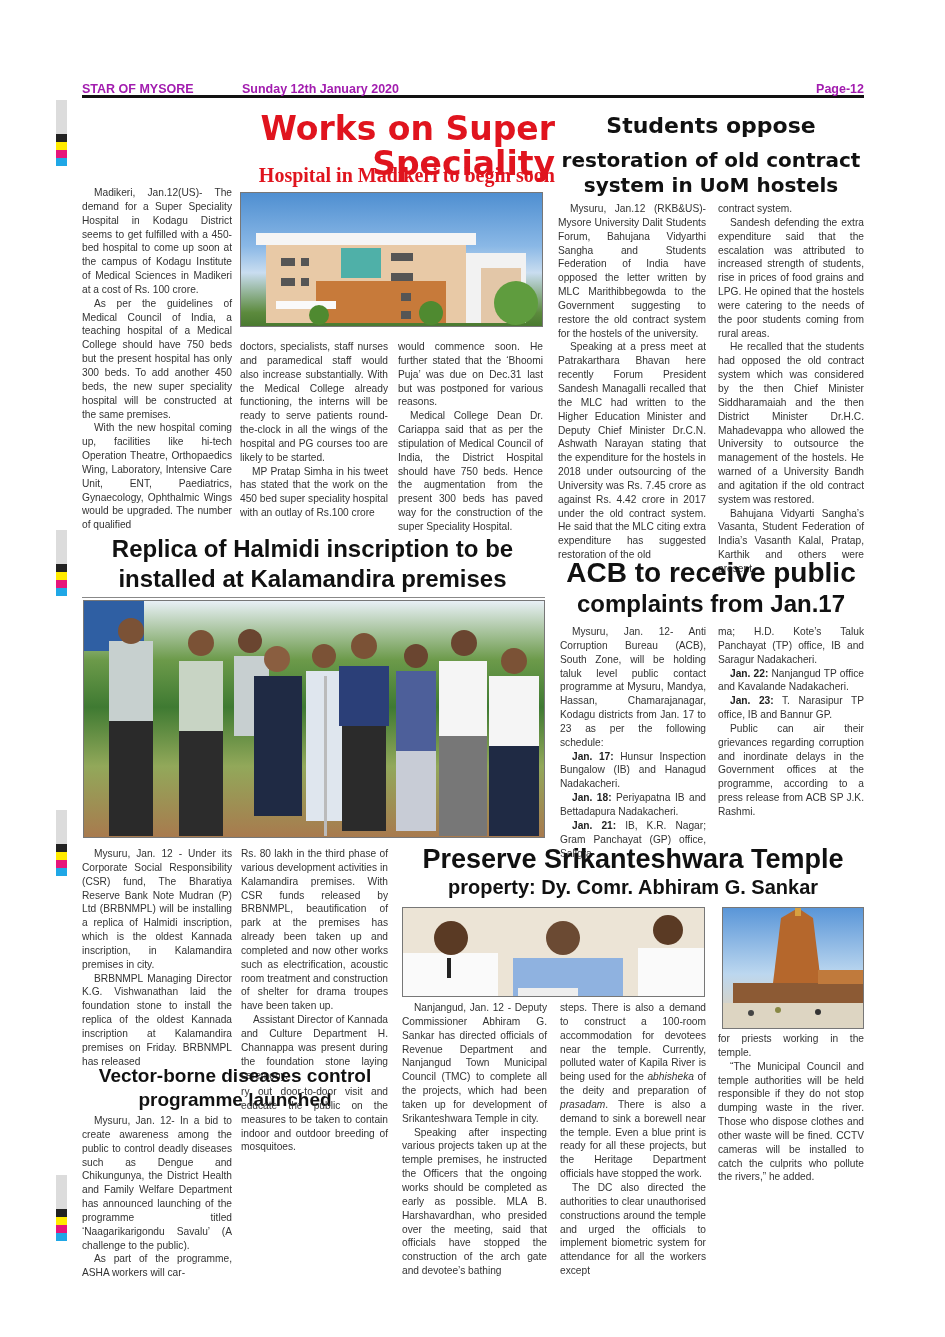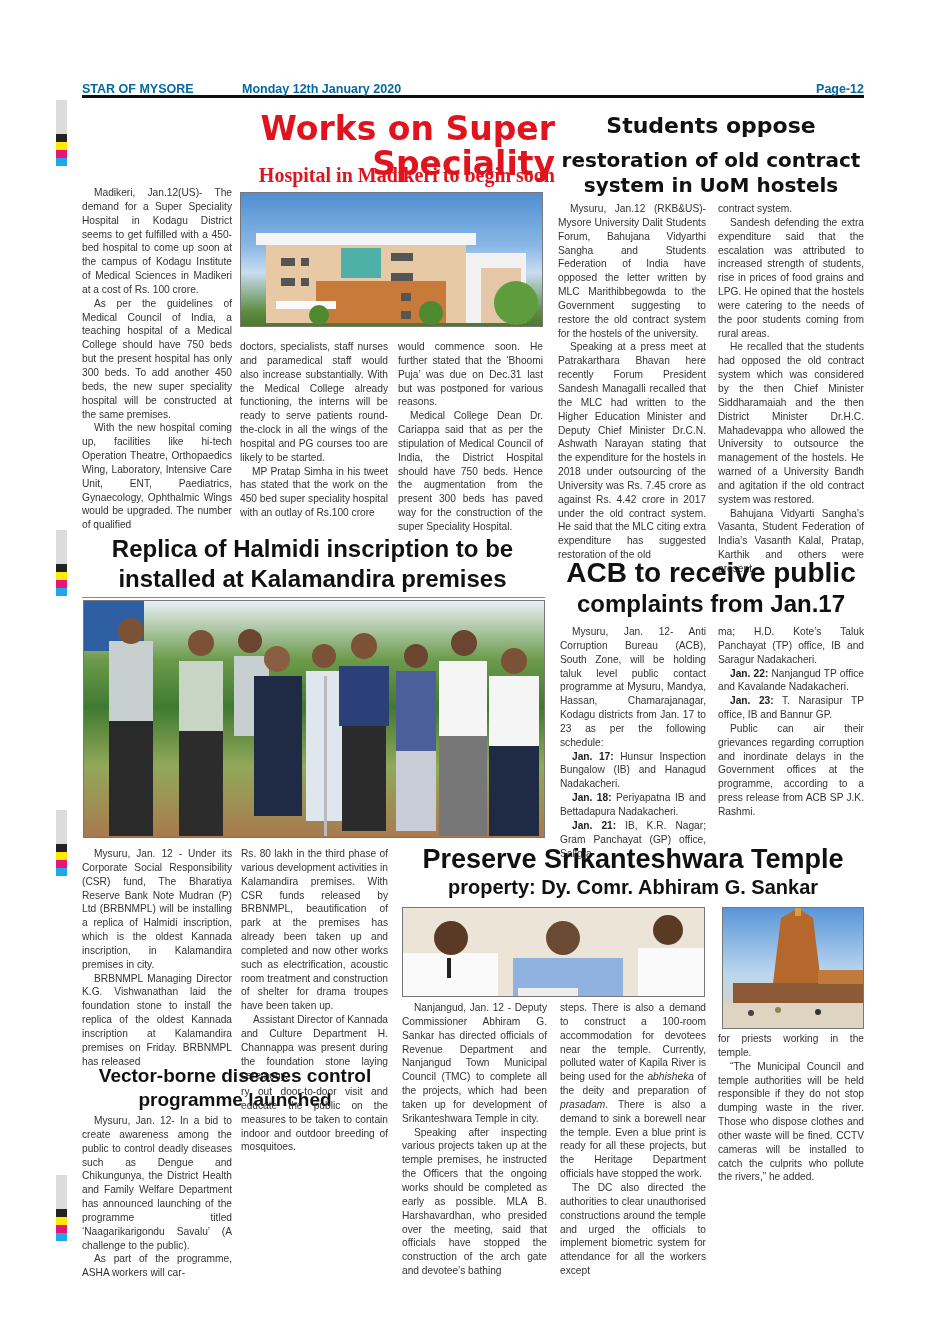--- a/index.html
+++ b/index.html
@@ -3,21 +3,21 @@
 <meta charset="utf-8">
 <style>
   * { box-sizing: border-box; margin: 0; padding: 0; }
   body { width: 945px; height: 1337px; background: #ffffff; position: relative; overflow: hidden; font-family: "Liberation Sans", sans-serif; color: #222; }
   .regmark { position: absolute; left: 56px; width: 11px; }
   .regmark .g { height: 34px; background: #dcdcdc; }
   .regmark .k { height: 8px; background: #222; }
   .regmark .y { height: 8px; background: #ffea00; }
   .regmark .m { height: 8px; background: #e6157a; }
   .regmark .c { height: 8px; background: #1fa7e6; }
-  .masthead { position: absolute; left: 82px; top: 82px; width: 782px; height: 16px; font-size: 12.5px; font-weight: bold; color: #0369a1; border-bottom: 3px solid #111; }
+  .masthead { position: absolute; left: 82px; top: 82px; width: 782px; height: 16px; font-size: 12.5px; font-weight: bold; color: #a21caf; border-bottom: 3px solid #111; }
   .masthead .pub { position: absolute; left: 0; top: 0; }
   .masthead .date { position: absolute; left: 160px; top: 0; }
   .masthead .page { position: absolute; right: 0; top: 0; }
   .hl { position: absolute; text-align: center; font-weight: bold; line-height: 1.05; }
   .red { color: #e0141e; text-align: right; }
   .blk { color: #111; }
   .col { position: absolute; font-size: 10.2px; line-height: 13.85px; text-align: justify; color: #333; }
   .col p { text-indent: 12px; }
   .col b { color: #222; }
   .photo { position: absolute; border: 1px solid #777; overflow: hidden; }
@@ -50,21 +50,21 @@
 <div class="regmark" style="top:1175px">
     <div class="g"></div>
     <div class="k"></div>
     <div class="y"></div>
     <div class="m"></div>
     <div class="c"></div>
   </div>
 
 <div class="masthead">
   <span class="pub">STAR OF MYSORE</span>
-  <span class="date">Monday 12th January 2020</span>
+  <span class="date">Sunday 12th January 2020</span>
   <span class="page">Page-12</span>
 </div>
 
 <div class="hl red" style="left:70px;top:112px;width:485px;font-size:33px;font-family:'DejaVu Sans',sans-serif;">Works on Super Speciality</div>
 <div class="hl red" style="left:70px;top:165px;width:485px;font-size:20px;font-family:Liberation Serif, serif;">Hospital in Madikeri to begin soon</div>
 
 <div class="col" style="left:82px;top:186px;width:150px;">
     <p>Madikeri, Jan.12(US)- The demand for a Super Speciality Hospital in Kodagu District seems to get fulfilled with a 450-bed hospital to come up soon at the campus of Kodagu Institute of Medical Sciences in Madikeri at a cost of Rs. 100 crore.</p>
     <p>As per the guidelines of Medical Council of India, a teaching hospital of a Medical College should have 750 beds but the present hospital has only 300 beds. To add another 450 beds, the new super speciality hospital will be constructed at the same premises.</p>
     <p>With the new hospital coming up, facilities like hi-tech Operation Theatre, Orthopaedics Wing, Laboratory, Intensive Care Unit, ENT, Paediatrics, Gynaecology, Ophthalmic Wings would be upgraded. The number of qualified</p>

